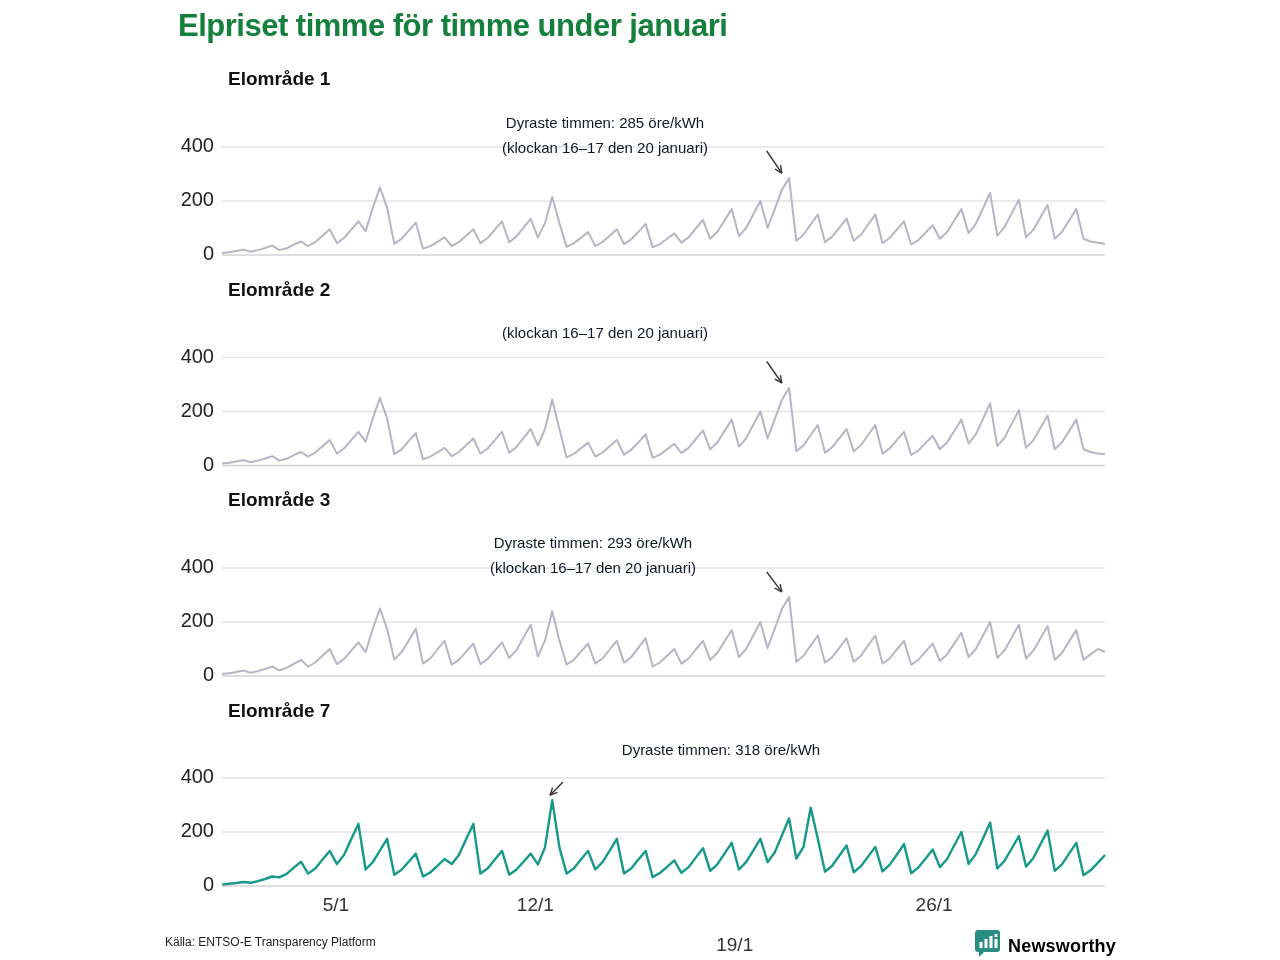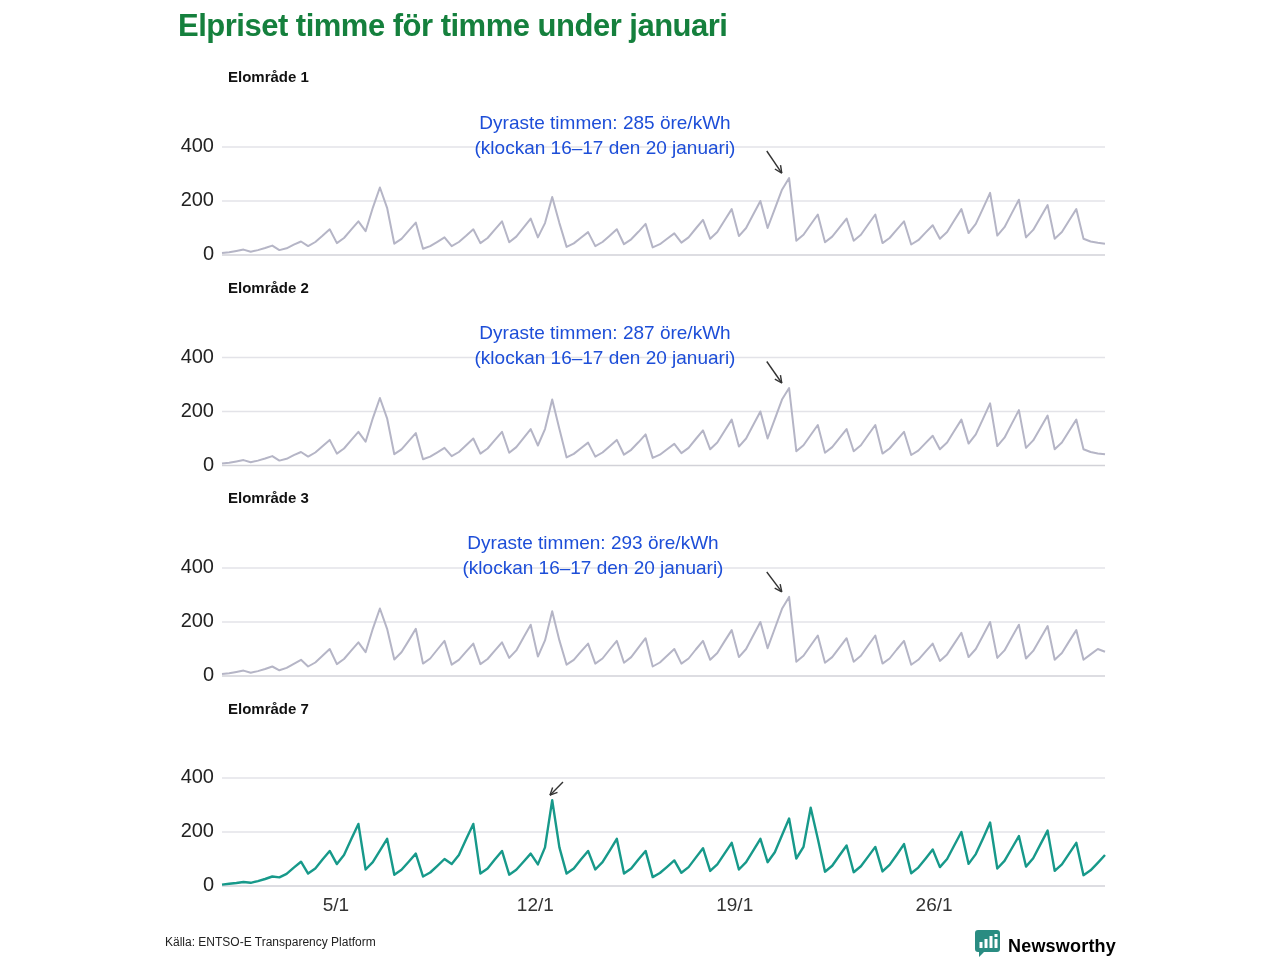--- a/index.html
+++ b/index.html
@@ -6,24 +6,24 @@
   body{
     width:1280px;height:960px;position:relative;background:#ffffff;
     font-family:"Liberation Sans","DejaVu Sans",sans-serif;overflow:hidden;
   }
   .abs{position:absolute;}
   #main-title{
     left:178px;top:8px;width:960px;
     font-size:31px;font-weight:bold;color:#15803d;letter-spacing:-0.5px;
   }
   .panel-title{
-    left:228px;width:300px;font-size:15px;font-weight:bold;color:#111111;
+    left:228px;width:300px;font-size:19px;font-weight:bold;color:#111111;
   }
   .annotation{
-    width:380px;text-align:center;font-size:19px;line-height:25px;color:#1d4ed8;
+    width:380px;text-align:center;font-size:15px;line-height:25px;color:#0f172a;
   }
   .y-tick{
     left:146px;width:68px;text-align:right;font-size:20px;color:#222222;
   }
   .x-tick{
     width:70px;text-align:center;font-size:19px;color:#333333;top:894px;
   }
   #source-line{
     left:165px;top:935px;width:520px;font-size:12px;color:#222222;
   }
@@ -73,28 +73,28 @@
 <div class="abs panel-title" style="top:68px">Elområde 1</div>
 <div class="abs panel-title" style="top:279px">Elområde 2</div>
 <div class="abs panel-title" style="top:489px">Elområde 3</div>
 <div class="abs panel-title" style="top:700px">Elområde 7</div>
 
 <div class="abs annotation" style="left:415px;top:110px">
   <div>Dyraste timmen: 285 öre/kWh</div>
   <div>(klockan 16–17 den 20 januari)</div>
 </div>
 <div class="abs annotation" style="left:415px;top:320px">
-  <div>Dyraste timmen: 287 öre/kWh</div>
   <div>(klockan 16–17 den 20 januari)</div>
 </div>
 <div class="abs annotation" style="left:403px;top:530px">
   <div>Dyraste timmen: 293 öre/kWh</div>
   <div>(klockan 16–17 den 20 januari)</div>
 </div>
 <div class="abs annotation" style="left:531px;top:737px">
+  <div>Dyraste timmen: 318 öre/kWh</div>
 </div>
 
 <div id="source-line" class="abs">Källa: ENTSO-E Transparency Platform</div>
 
 <div id="brand" class="abs">
   <span>
     <svg width="27" height="28" viewBox="0 0 27 28">
       <path d="M4 1 h19 a3 3 0 0 1 3 3 v16 a3 3 0 0 1 -3 3 h-13 l-5 5 v-5 h-1 a3 3 0 0 1 -3 -3 v-16 a3 3 0 0 1 3 -3 z" fill="#2a8c82"></path>
       <rect x="5.5" y="13" width="3" height="6" fill="#ffffff"></rect>
       <rect x="10.5" y="10" width="3" height="9" fill="#ffffff"></rect>
@@ -113,14 +113,14 @@
 <div class="abs y-tick" style="top: 398.5px;">200</div>
 <div class="abs y-tick" style="top: 344.5px;">400</div>
 <div class="abs y-tick" style="top: 663px;">0</div>
 <div class="abs y-tick" style="top: 609px;">200</div>
 <div class="abs y-tick" style="top: 555px;">400</div>
 <div class="abs y-tick" style="top: 873px;">0</div>
 <div class="abs y-tick" style="top: 819px;">200</div>
 <div class="abs y-tick" style="top: 765px;">400</div>
 <div class="abs x-tick" style="left: 300.939px;">5/1</div>
 <div class="abs x-tick" style="left: 500.333px;">12/1</div>
-<div class="abs x-tick" style="left: 699.726px;">19/1</div>
+<div class="abs x-tick" style="left: 699.726px; margin-top: 40px;">19/1</div>
 <div class="abs x-tick" style="left: 899.12px;">26/1</div>
 
 </body></html>

